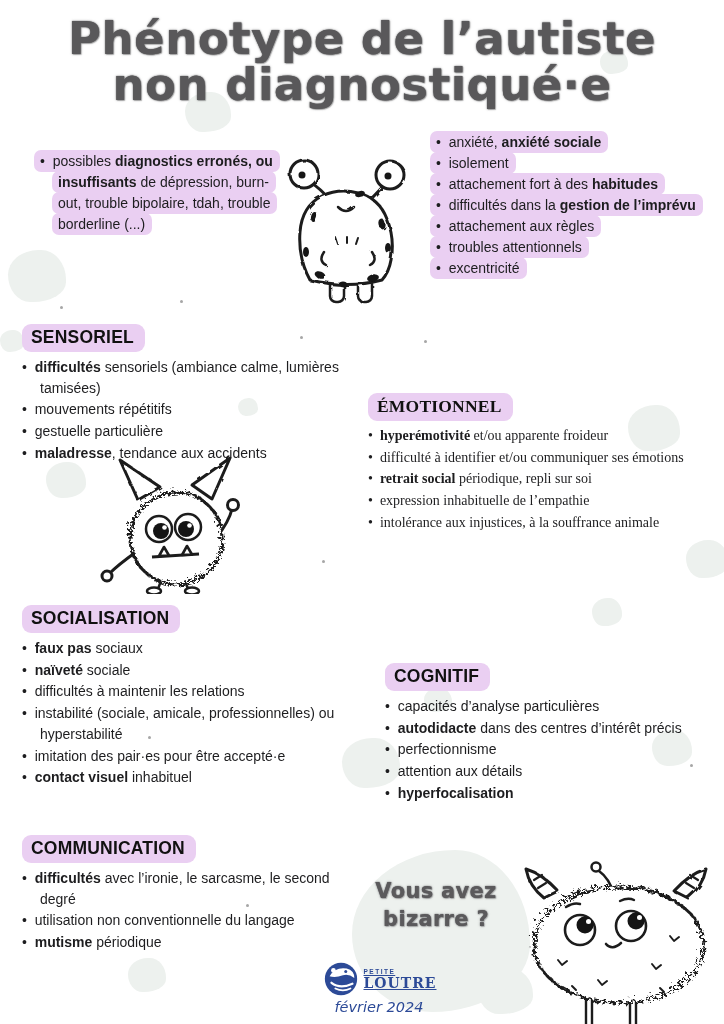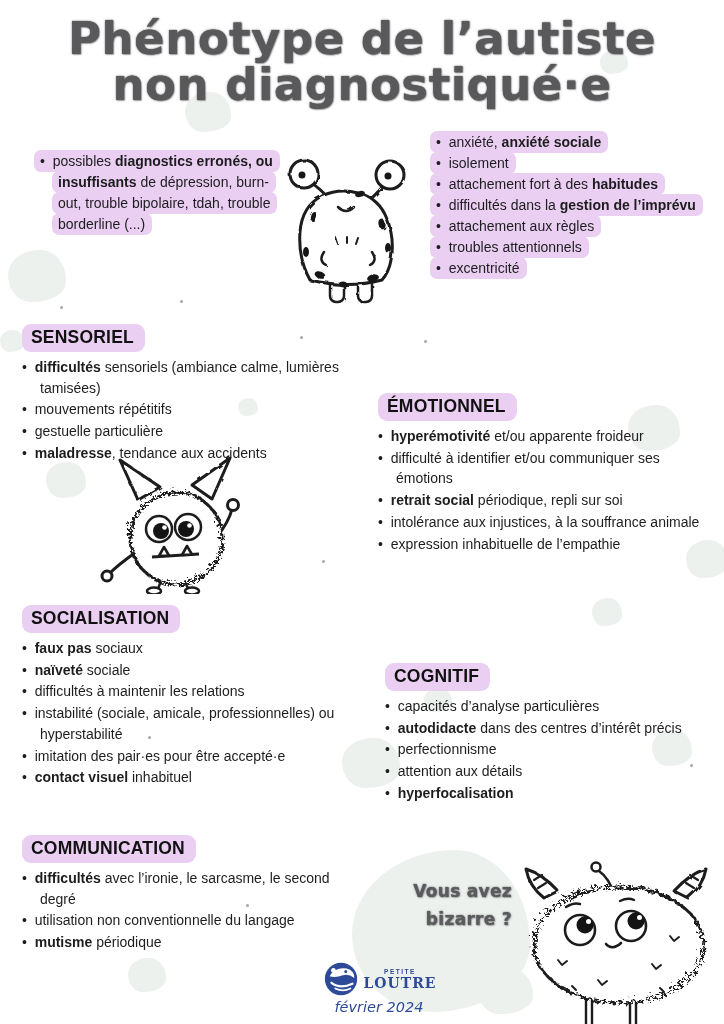--- a/index.html
+++ b/index.html
@@ -42,39 +42,39 @@
   .sec{position:absolute;z-index:2;}
   .badge{
     display:inline-block;background:var(--highlight);color:#111;
     font-weight:700;font-size:17.5px;letter-spacing:.2px;
     padding:3px 11px 4px 9px;border-radius:9px;margin:16px 0 5px 0;
   }
   .sec ul.list{position:static;}
   .sec-sensoriel{left:22px;top:308px;width:330px;}
   .sec-socialisation{left:22px;top:589px;width:328px;}
   .sec-communication{left:22px;top:819px;width:330px;}
-  .sec-emotionnel{left:378px;top:377px;width:336px;}
+  .sec-emotionnel{left:368px;top:377px;width:336px;font-family:Liberation Serif, serif;}
   .sec-cognitif{left:385px;top:647px;width:330px;}
   
   .monster{position:absolute;z-index:2;}
   .m1{left:276px;top:148px;}
   .m2{left:80px;top:452px;}
   .m3{left:510px;top:858px;}
   
   .speech{
-    position:absolute;left:360px;top:877px;width:152px;z-index:2;text-align:right;
-    font-family:"DejaVu Sans",sans-serif;font-weight:700;font-size:17px;line-height:28px;
+    position:absolute;left:360px;top:877px;width:152px;z-index:2;text-align:center;
+    font-family:"DejaVu Sans",sans-serif;font-weight:700;font-size:21px;line-height:28px;
     color:#5b5a5c;letter-spacing:.3px;
     text-shadow:0 0 1px rgba(90,90,92,.95),0 0 2.5px rgba(90,90,92,.55),1px 1px 1px rgba(90,90,92,.3);
   }
   .speech span{display:block;}
   
   .footer-logo{position:absolute;left:316px;top:960px;width:126px;z-index:2;color:var(--logo_blue);}
   .brand-row{display:flex;align-items:center;justify-content:center;gap:4px;}
-  .brand-texts{display:flex;flex-direction:column;align-items:center;}
+  .brand-texts{display:flex;flex-direction:column;align-items:flex-start;text-decoration:underline;}
   .brand-small{font-size:6.5px;font-weight:700;letter-spacing:1.5px;}
   .brand-main{font-size:14px;font-weight:700;letter-spacing:1px;font-family:"DejaVu Serif",serif;}
   .brand-date{font-style:italic;font-size:14.5px;text-align:center;margin-top:1px;font-family:"DejaVu Sans",sans-serif;}
 </style>
 </head>
 <body>
 
 <div class="page">
 
   <div class="blob" style="left:185px;top:92px;width:46px;height:40px;"></div>
@@ -225,22 +225,22 @@
         <li><span class="plain">•&nbsp;&nbsp;<b>mutisme</b> périodique</span></li>
       </ul>
   </section>
 
   <section class="sec sec-emotionnel">
     <div class="badge">ÉMOTIONNEL</div>
     <ul class="list">
         <li><span class="plain">•&nbsp;&nbsp;<b>hyperémotivité</b> et/ou apparente froideur</span></li>
         <li><span class="plain">•&nbsp;&nbsp;difficulté à identifier et/ou communiquer ses émotions</span></li>
         <li><span class="plain">•&nbsp;&nbsp;<b>retrait social</b> périodique, repli sur soi</span></li>
+        <li><span class="plain">•&nbsp;&nbsp;expression inhabituelle de l’empathie</span></li>
         <li><span class="plain">•&nbsp;&nbsp;intolérance aux injustices, à la souffrance animale</span></li>
-        <li><span class="plain">•&nbsp;&nbsp;expression inhabituelle de l’empathie</span></li>
       </ul>
   </section>
 
   <section class="sec sec-cognitif">
     <div class="badge">COGNITIF</div>
     <ul class="list">
         <li><span class="plain">•&nbsp;&nbsp;capacités d’analyse particulières</span></li>
         <li><span class="plain">•&nbsp;&nbsp;<b>autodidacte</b> dans des centres d’intérêt précis</span></li>
         <li><span class="plain">•&nbsp;&nbsp;perfectionnisme</span></li>
         <li><span class="plain">•&nbsp;&nbsp;attention aux détails</span></li>

